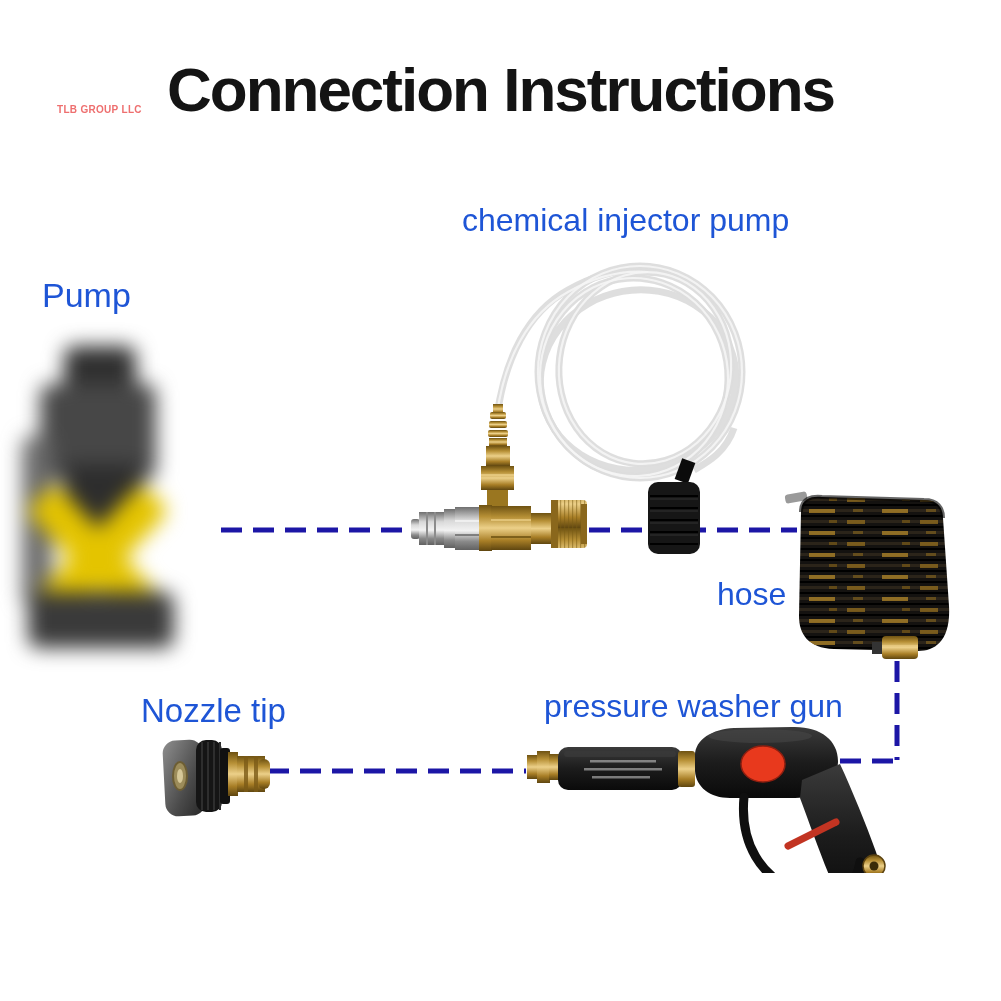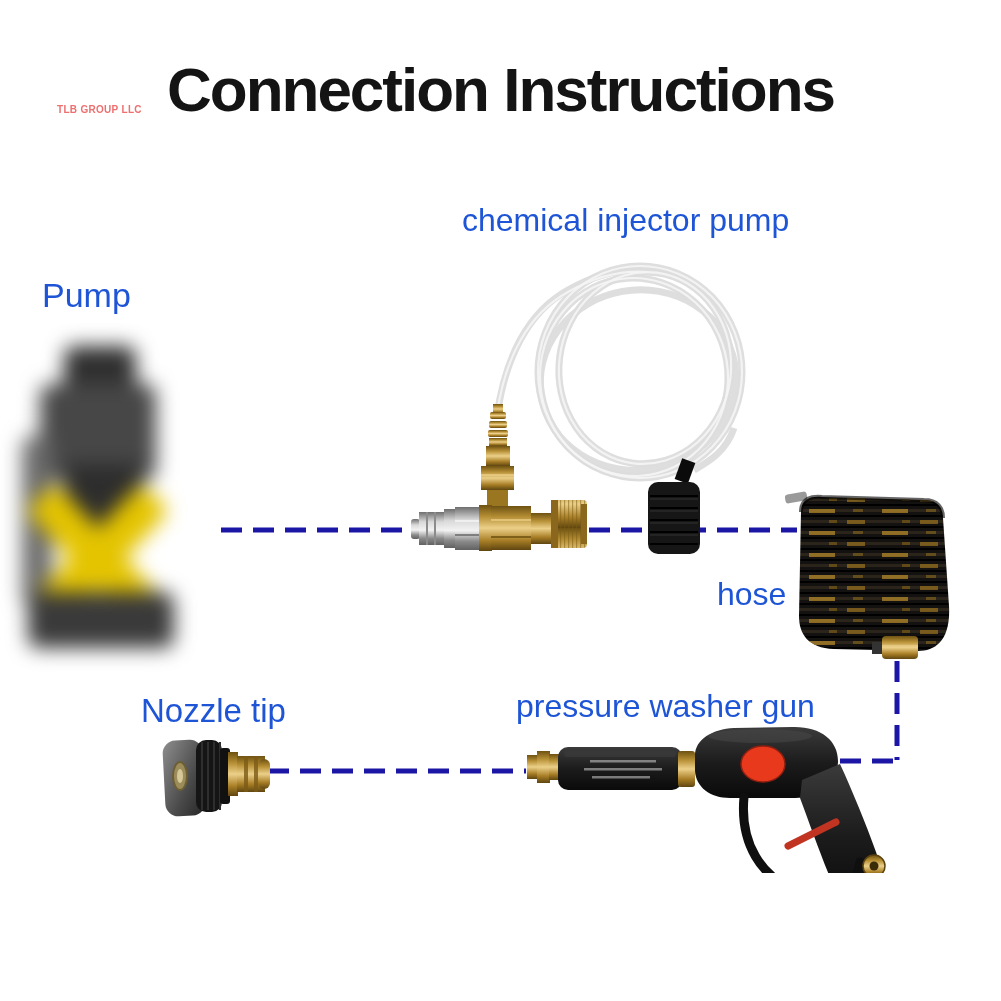--- a/index.html
+++ b/index.html
@@ -14,21 +14,21 @@
   }
   .title{
     left:0;right:0;top:54px;text-align:center;
     font-size:62px;font-weight:bold;letter-spacing:-2px;color:var(--title,#141414);
   }
   .lbl{color:var(--label-blue,#1e55d6);font-weight:normal;white-space:nowrap;}
   .lbl-pump    {left:42px; top:276px;font-size:34px;}
   .lbl-injector{left:462px;top:202px;font-size:32px;}
   .lbl-hose    {left:717px;top:576px;font-size:32px;}
   .lbl-nozzle  {left:141px;top:692px;font-size:33px;}
-  .lbl-gun     {left:516px;top:688px;font-size:32px;text-align:center;}
+  .lbl-gun     {left:544px;top:688px;font-size:32px;text-align:center;}
 
   
   .pump-blur{left:6px;top:340px;width:190px;height:320px;filter:blur(10px);}
   .pump-blur div{position:absolute;border-radius:10px;}
   .pb-knob  {left:58px;top:6px;  width:72px; height:48px;background:#2f2f2f;}
   .pb-head  {left:34px;top:44px; width:116px;height:96px;background:#474747;}
   .pb-strip {left:16px;top:96px; width:30px; height:170px;background:#6a6a6a;}
   .pb-mid   {left:58px;top:124px;width:78px; height:72px;background:#2d2d2d;}
   .pb-x1,.pb-x2{left:8px;top:198px;width:168px;height:40px;background:#e4c400;border-radius:20px;}
   .pb-x1{transform:rotate(47deg);}

